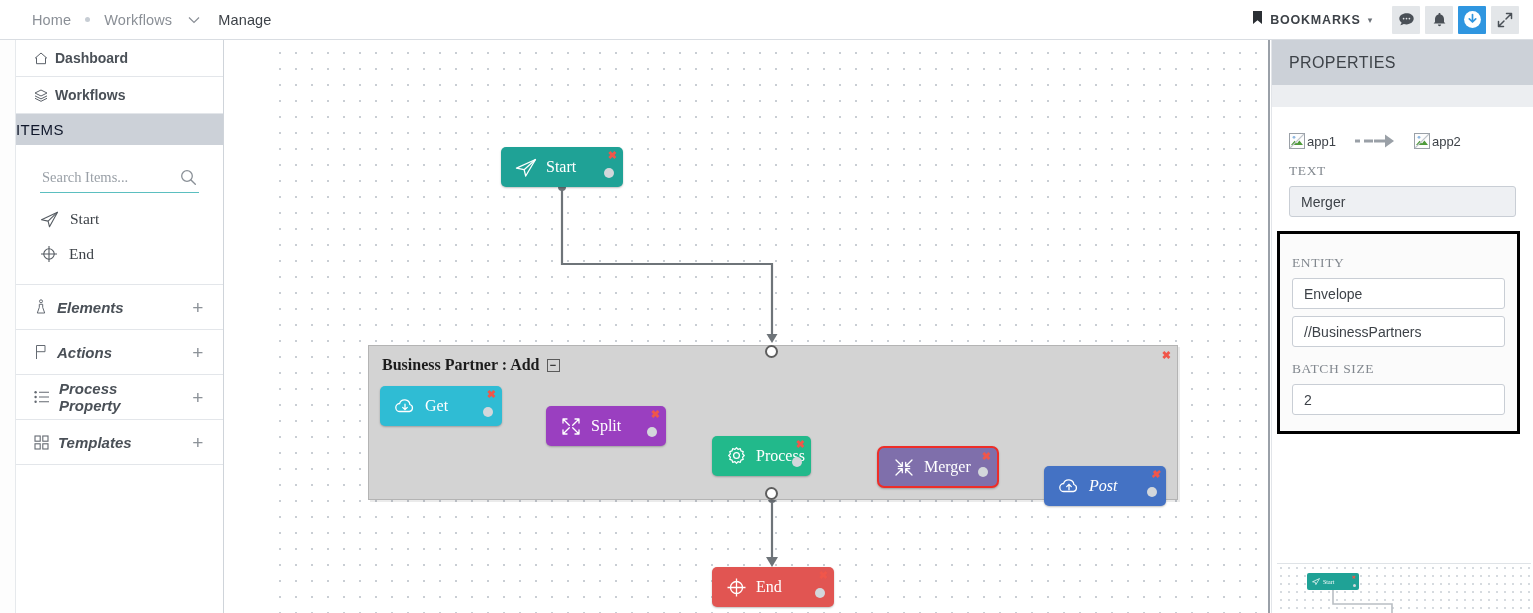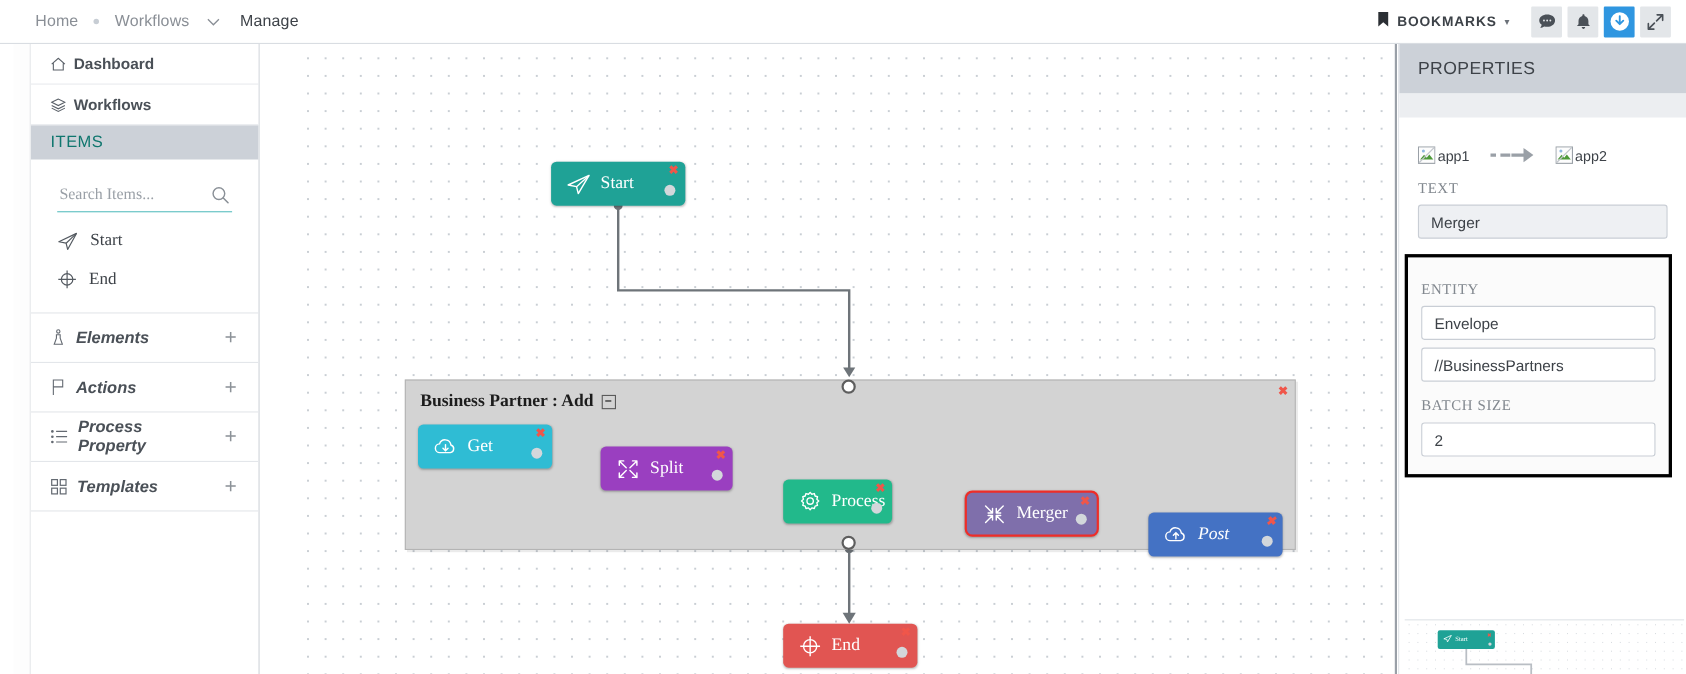--- a/index.html
+++ b/index.html
@@ -50,21 +50,21 @@
     width: 28px; height: 28px; margin-left: 5px;
     background: #e3e6e9; border-radius: 1px;
     display: flex; align-items: center; justify-content: center;
     cursor: pointer;
   }
   .hdr-btn.accent { background: #2f96e0; }
   .hdr-btn svg { display: block; }
 
   
   #sidebar {
-    position: absolute; top: 40px; left: 12px;
+    position: absolute; top: 40px; left: 0;
     width: 224px; height: 573px;
     background: #ffffff;
     border-right: 1px solid #cfd4da;
     overflow: hidden;
   }
   #sidebar-rail {
     position: absolute; left: 0; top: 0; width: 16px; height: 100%;
     background: #fdfdfd; border-right: 1px solid #e6e9ec;
   }
   .nav-row {
@@ -74,22 +74,21 @@
     border-bottom: 1px solid #e3e6ea;
     font-size: 14px; font-weight: bold; color: #4a5057;
     cursor: pointer; background: #fff;
   }
   .nav-row .nav-ico { display: flex; align-items: center; color: #5b6169; }
   .nav-row .nav-ico svg { display: block; }
 
   #items-head {
     margin-left: 16px; height: 31px;
     background: #ccd1d8; display: flex; align-items: center;
-    padding-left: 18px;
-    font-size: 15px; color: #0f766e; letter-spacing: .4px;
+    font-size: 15px; color: #0f172a; letter-spacing: .4px;
   }
 
   #items-body {
     margin-left: 16px; padding: 18px 24px 10px 24px;
     border-bottom: 1px solid #e3e6ea; min-height: 140px;
   }
   #search-wrap {
     position: relative; height: 30px;
     border-bottom: 1px solid #5bbfc0;
     display: flex; align-items: center;

